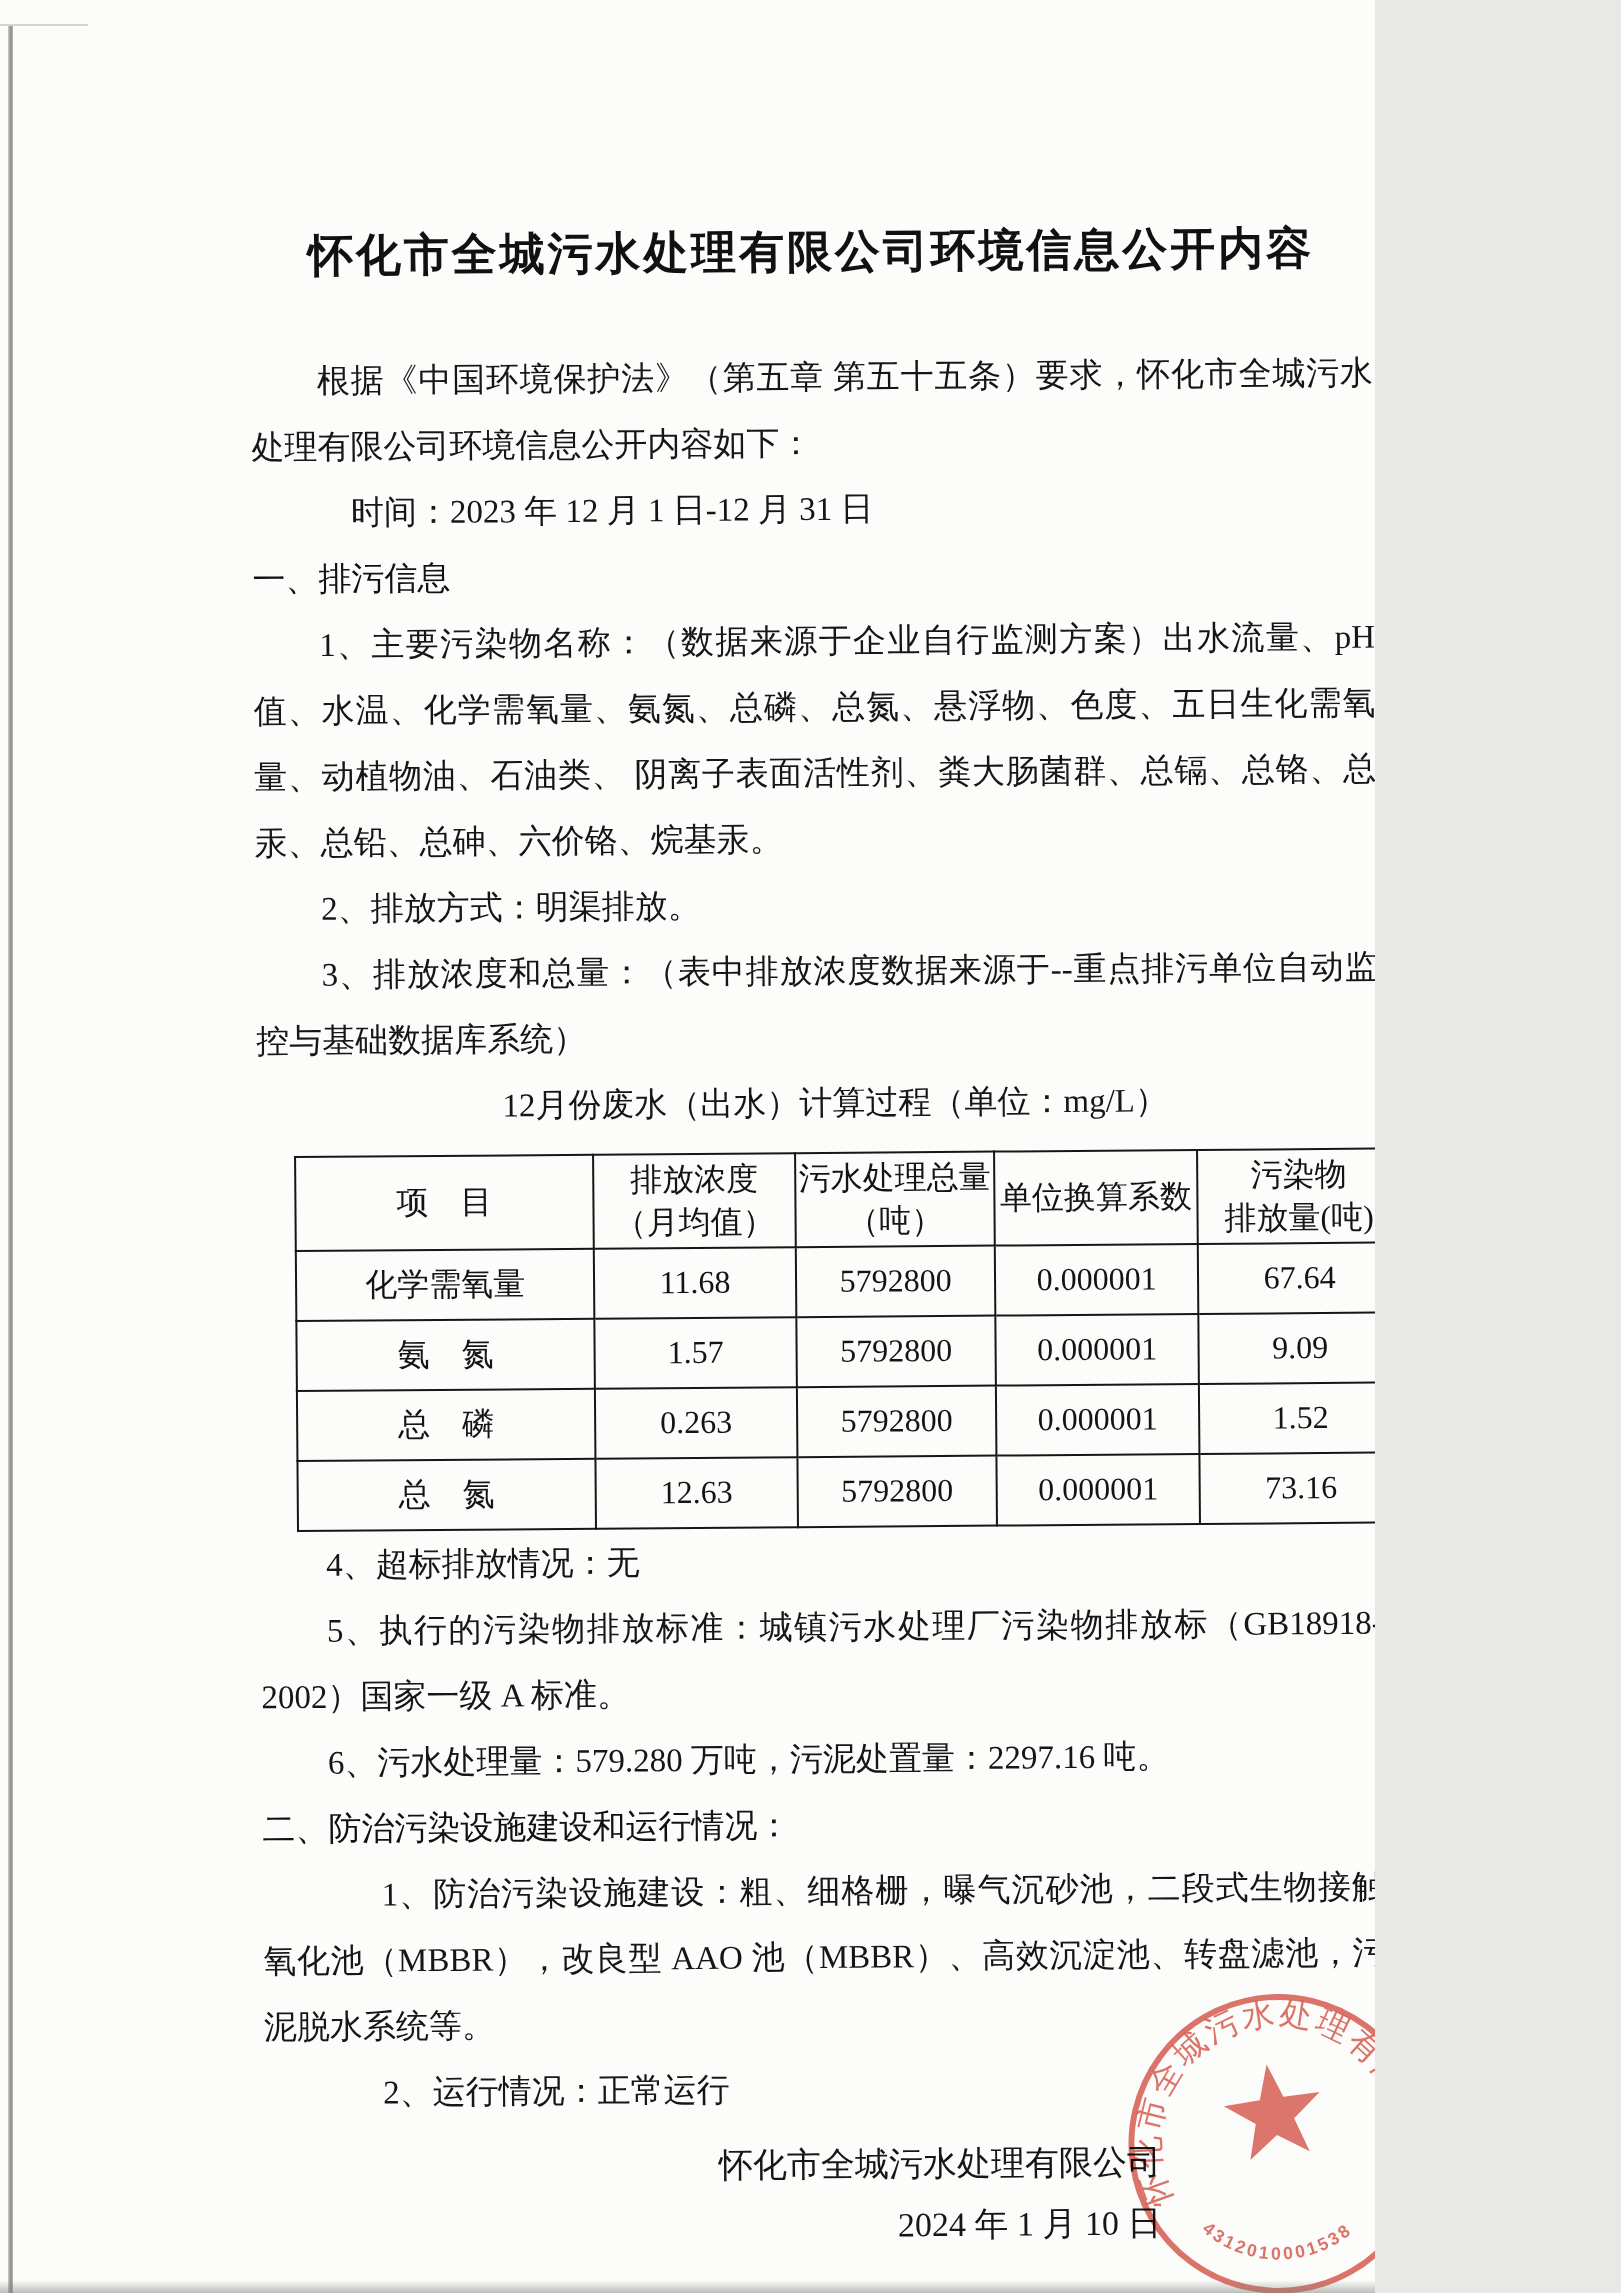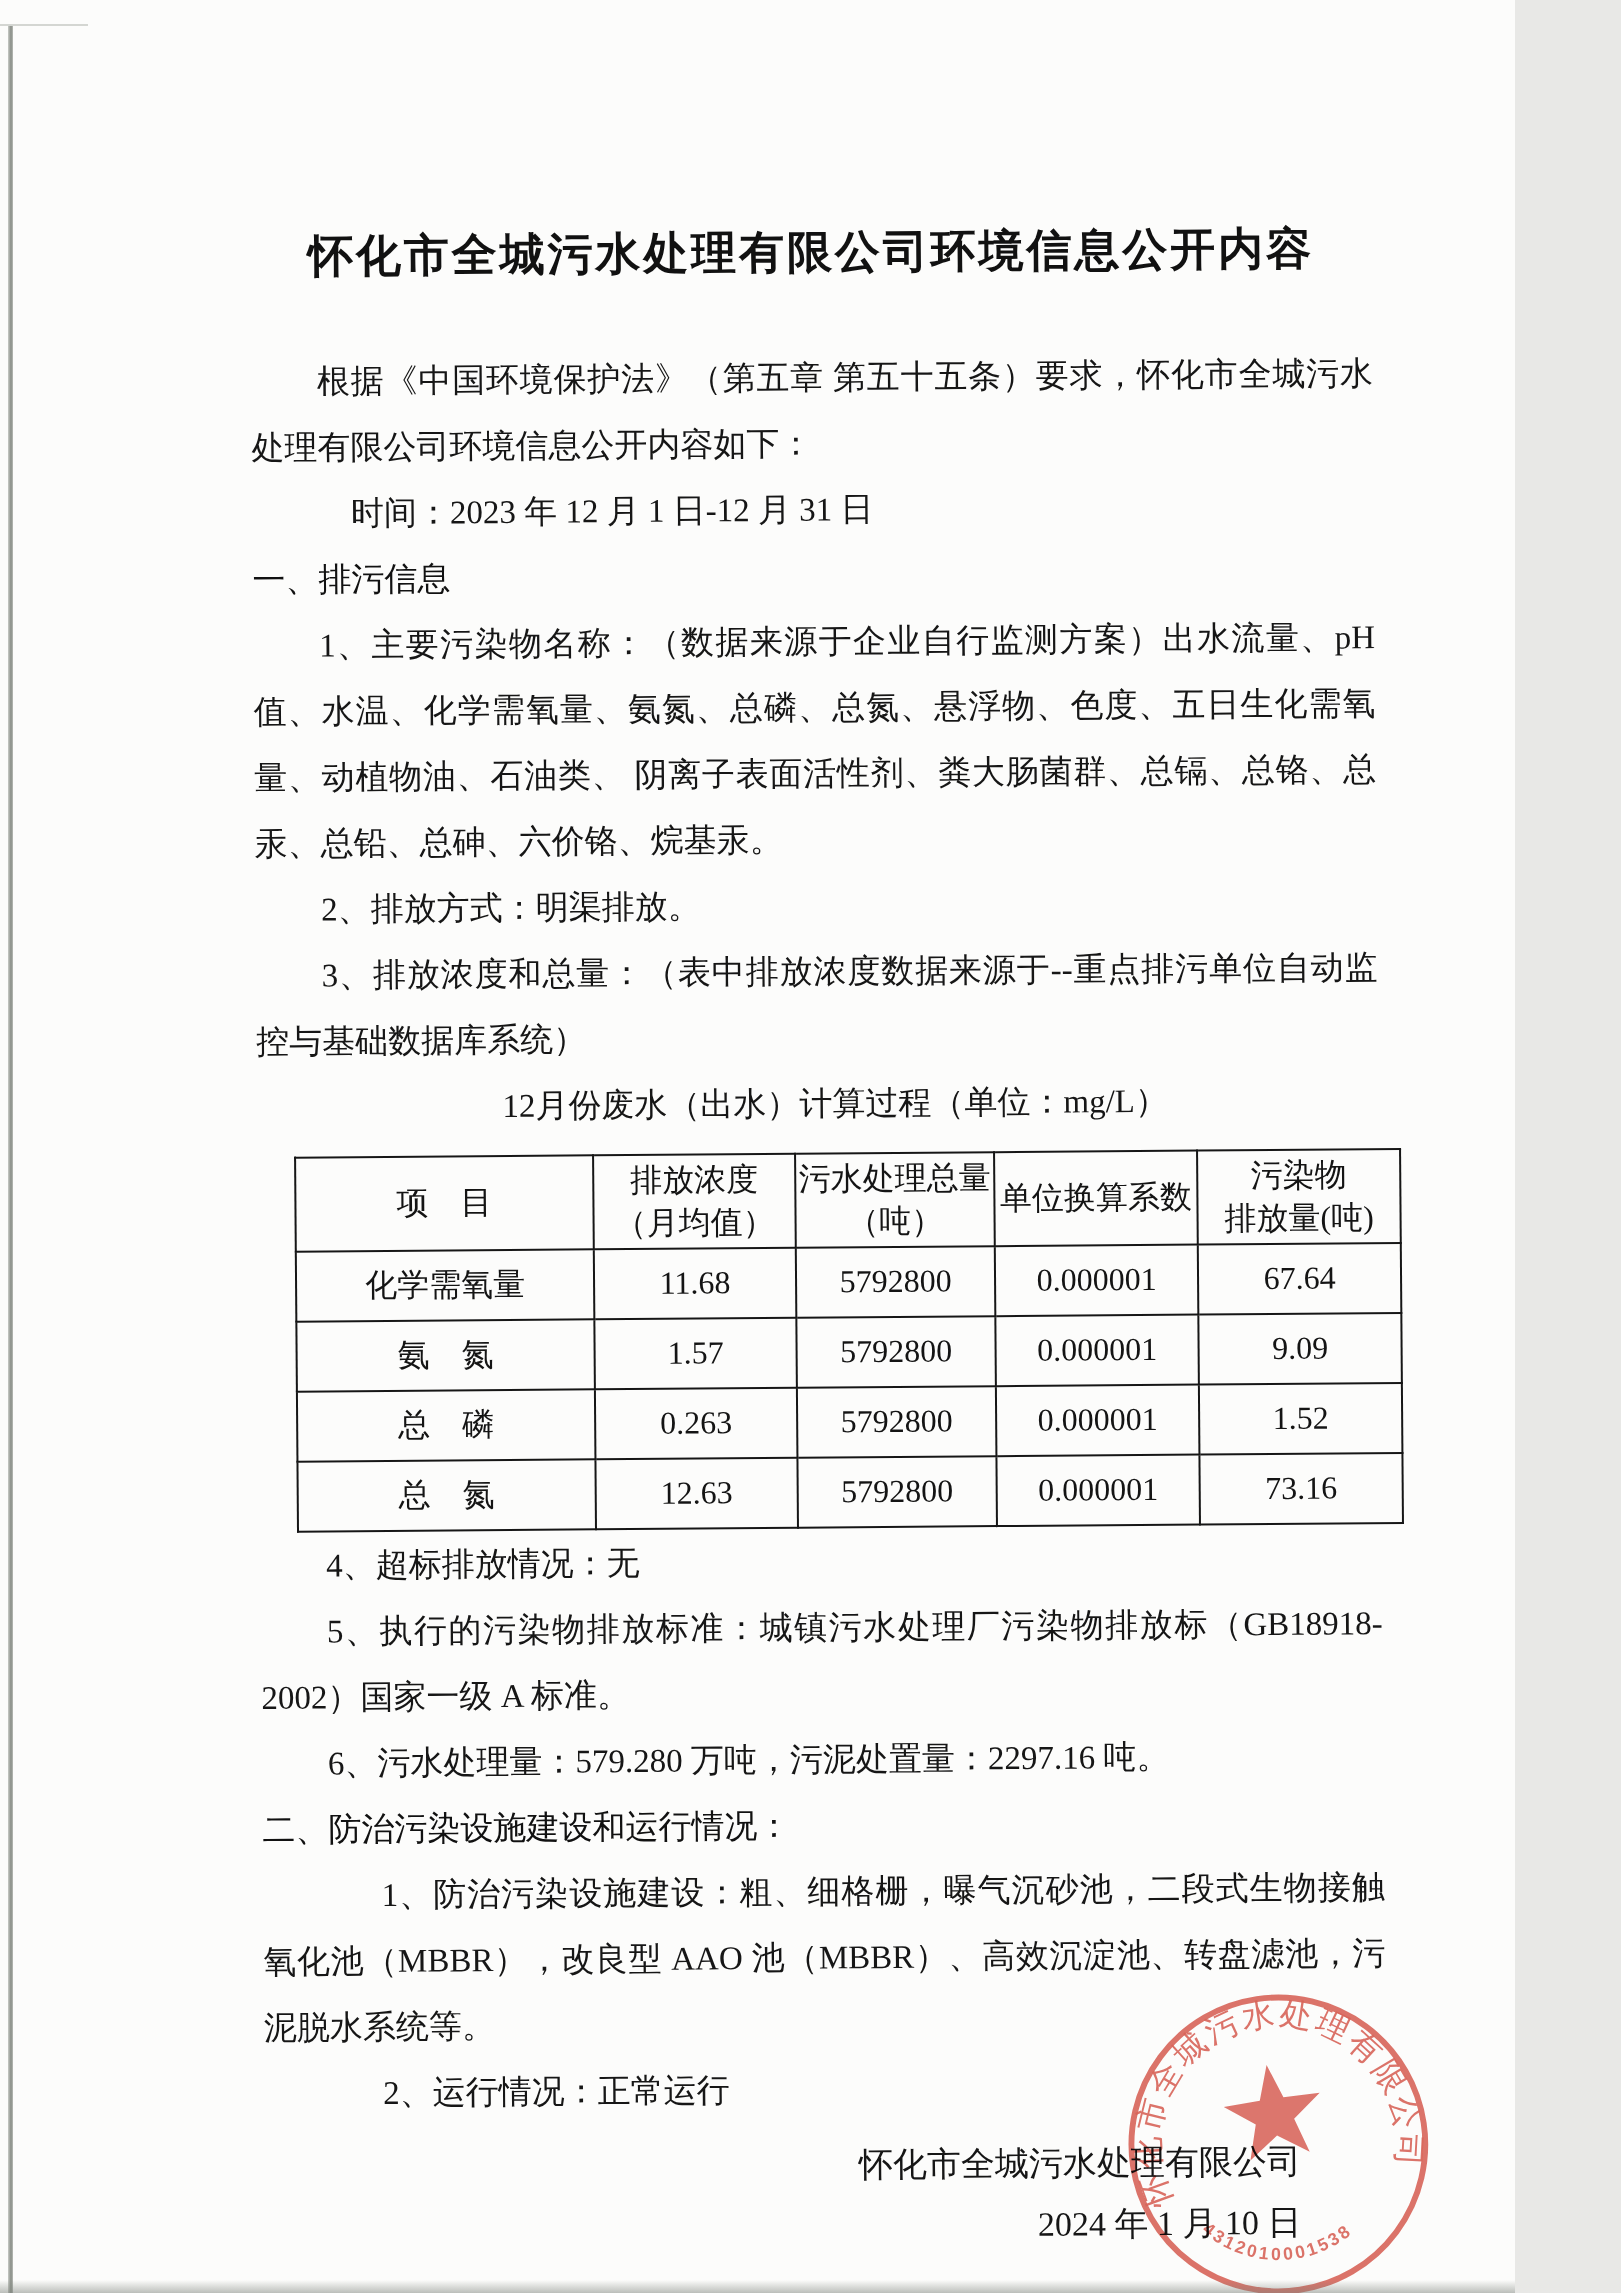--- a/index.html
+++ b/index.html
@@ -1,17 +1,17 @@
 <!DOCTYPE html>
 <html><head>
 <meta charset="utf-8">
 <style>
   html,body{margin:0;padding:0;}
   body{width:1621px;height:2294px;background:#e8e8e6;font-family:"Liberation Serif",serif;}
-  .page{position:relative;width:1515px;height:2294px;background:#fcfcfb;overflow:hidden;}
+  .page{position:relative;width:1375px;height:2294px;background:#fcfcfb;overflow:hidden;}
 
   
   .edge-left{position:absolute;left:7.8px;top:25.5px;bottom:0;width:4.9px;
     background:linear-gradient(to right,#c9ccc7,#878c85 60%,#b9bcb7);}
   .edge-top{position:absolute;left:0;top:23.5px;width:88px;height:2px;background:#d4d6d2;}
   .edge-bottom{position:absolute;left:0;right:0;bottom:0;height:13.7px;
     background:linear-gradient(to bottom,rgba(150,155,148,0),rgba(125,131,124,.55));}
 
   .sheet{position:absolute;inset:0;transform:rotate(-0.45deg);transform-origin:50% 50%;color:#1c1c1c;}
 

